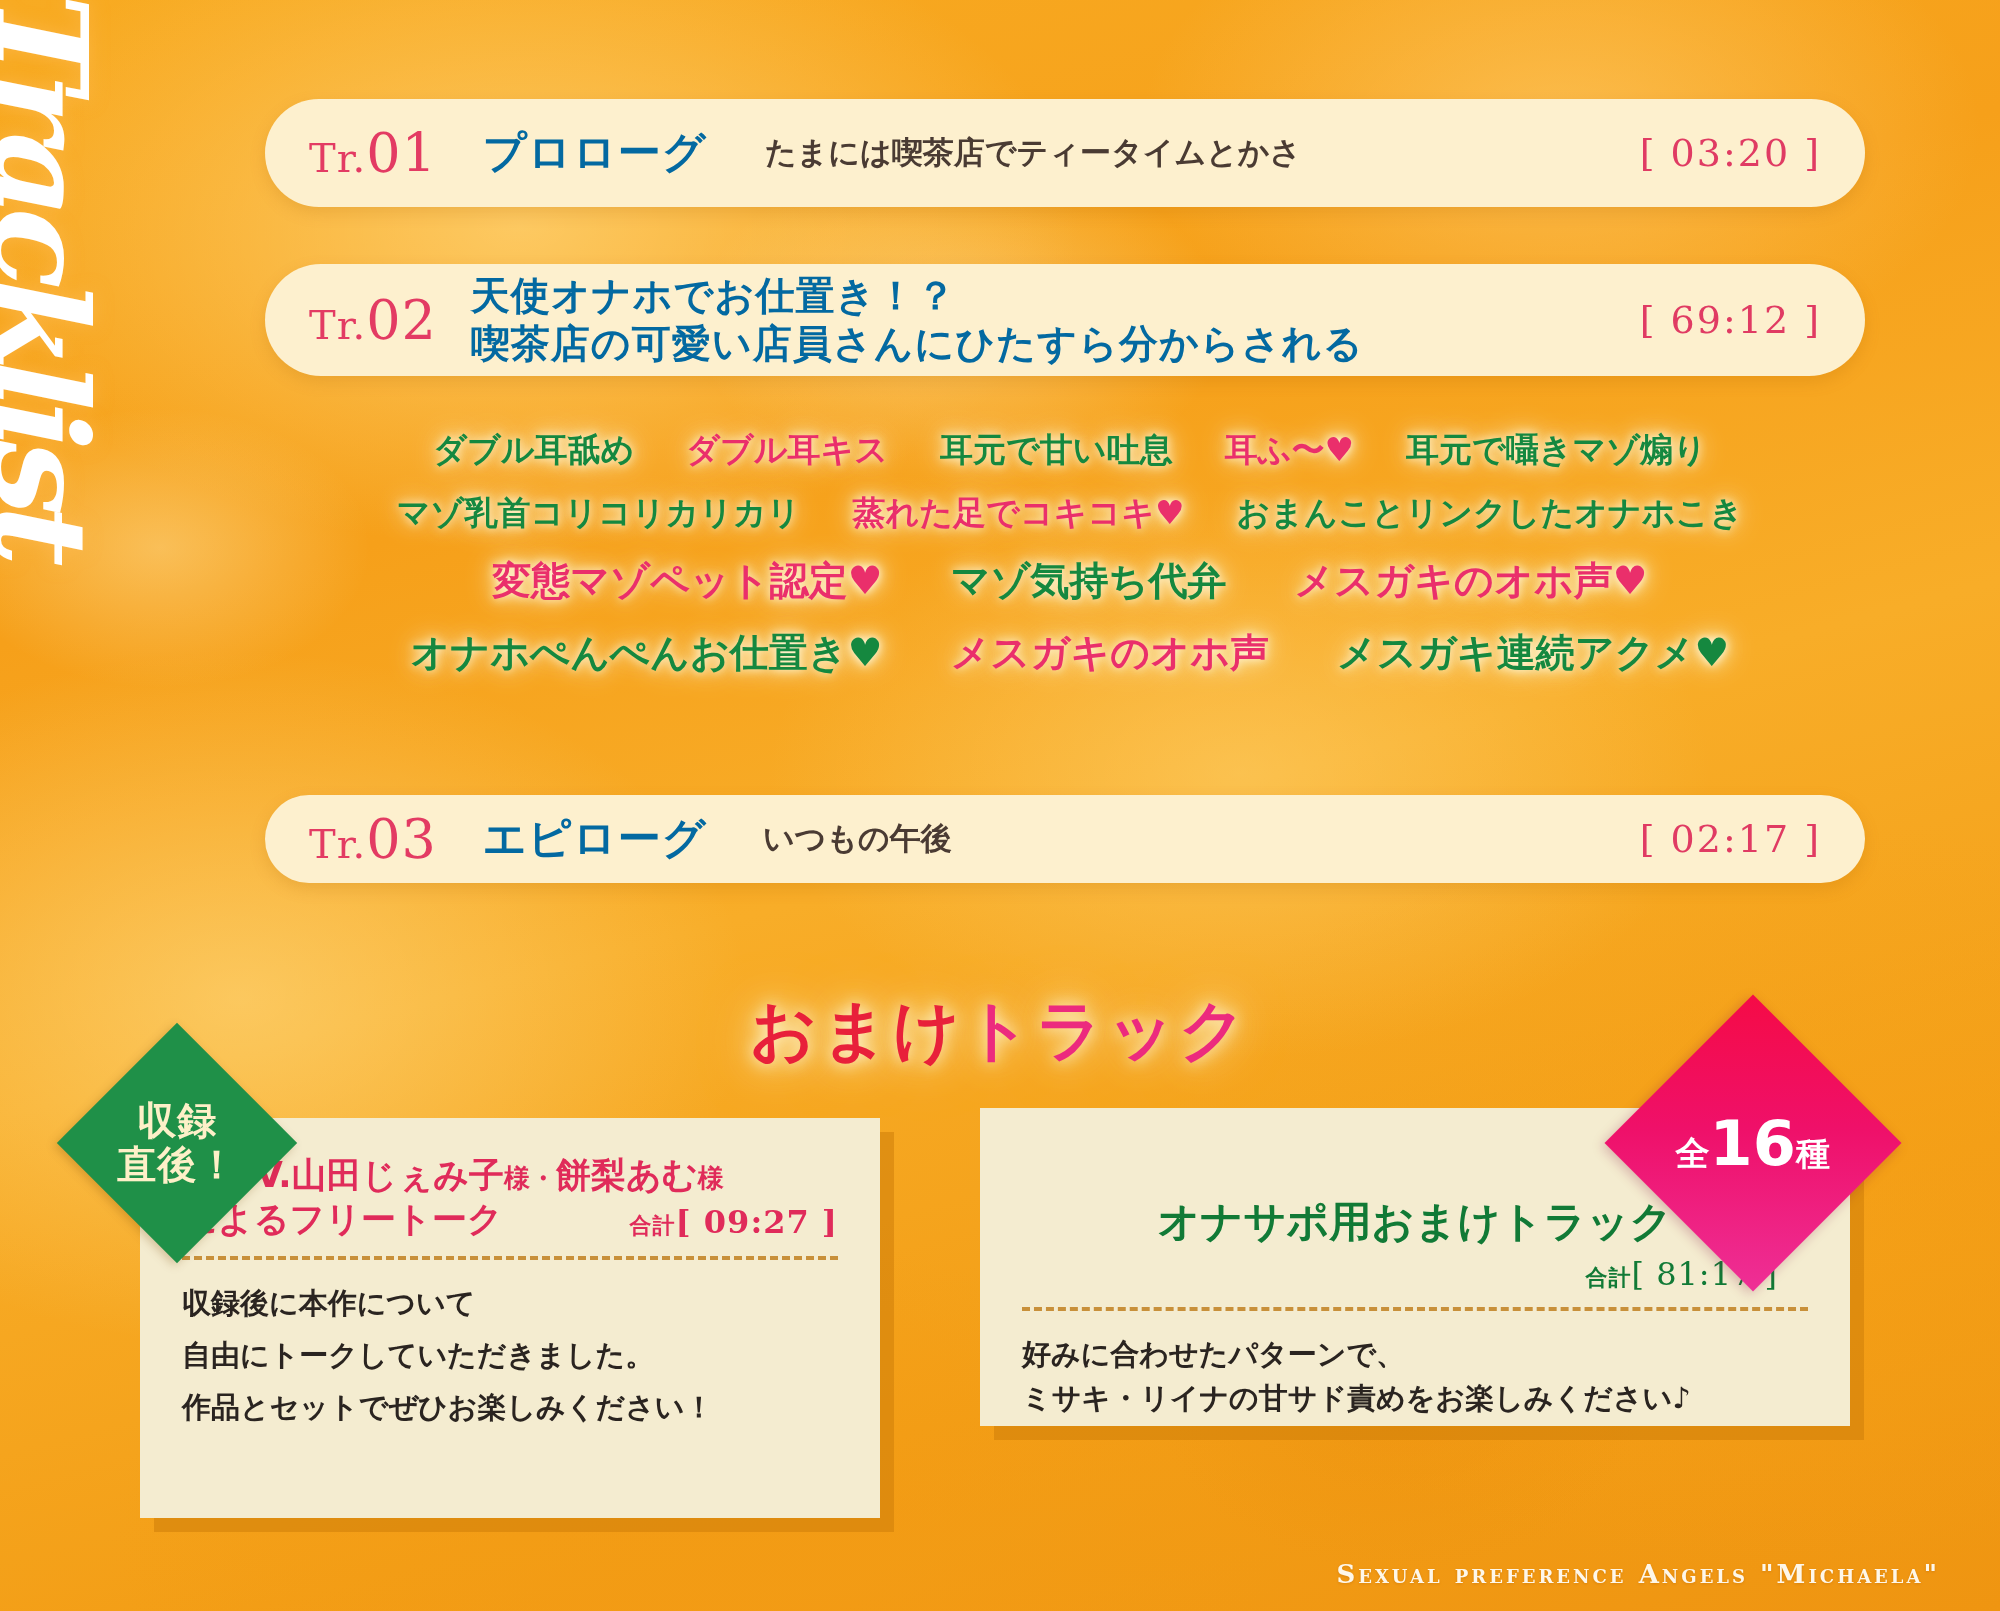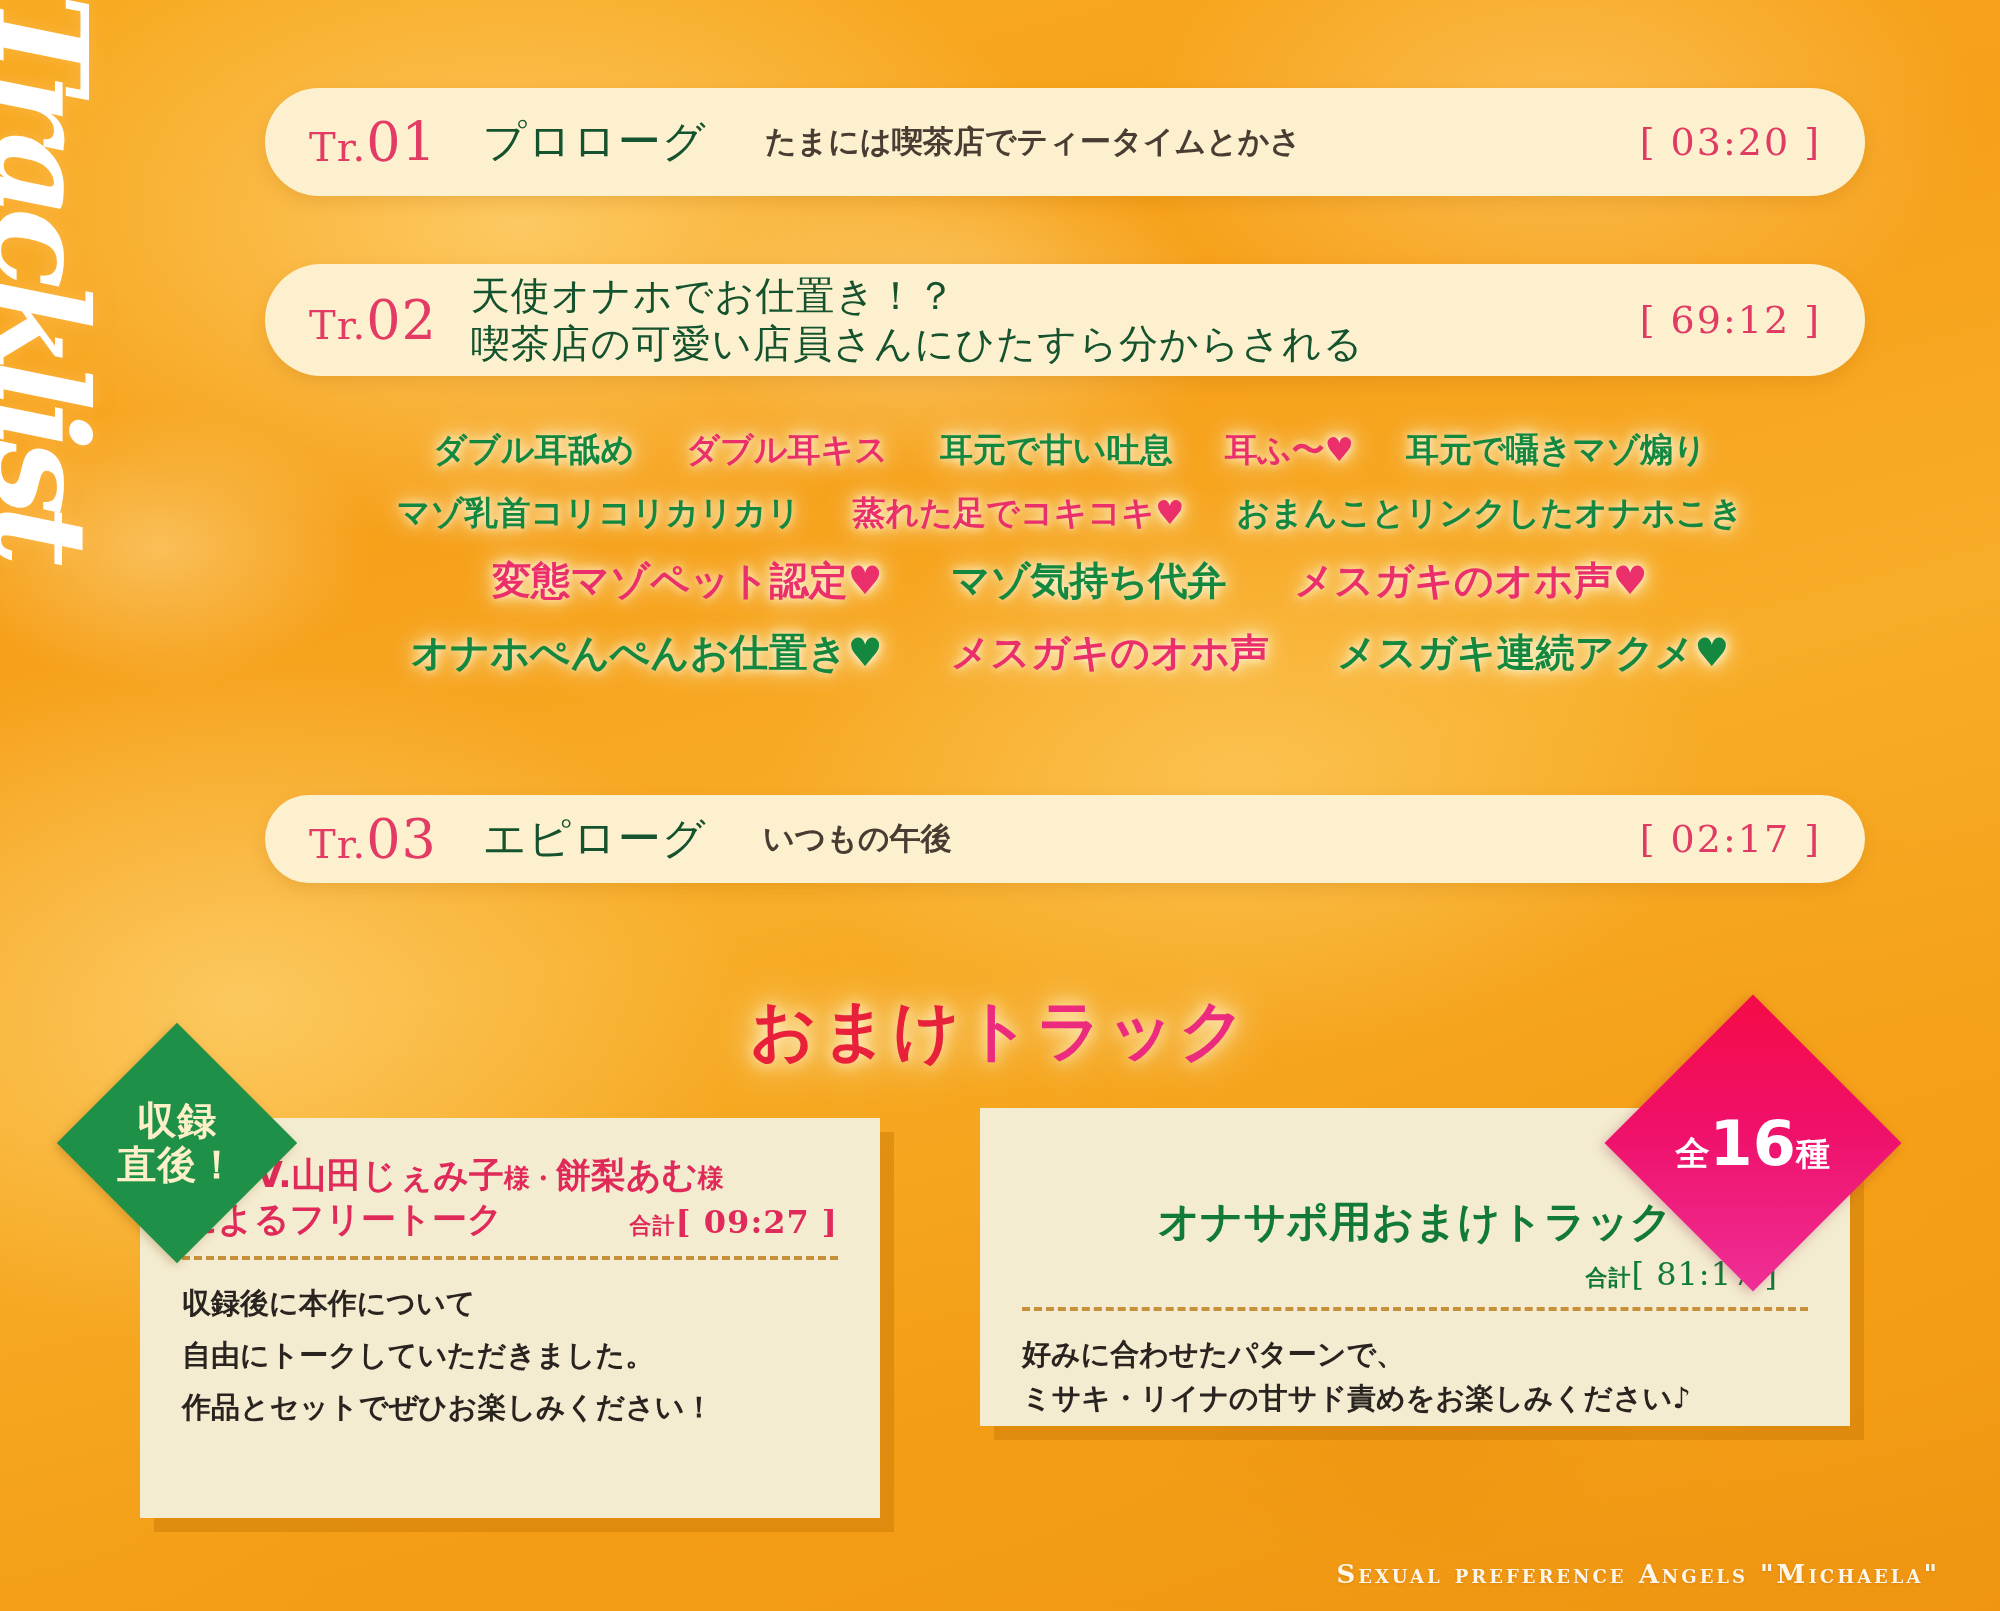--- a/index.html
+++ b/index.html
@@ -49,36 +49,36 @@
   }
   .tr-num{
     font-family:"DejaVu Serif","Liberation Serif",serif;
     color:#e33b63;font-size:54px;font-weight:400;
     letter-spacing:1px;
     flex:0 0 auto;
   }
   .tr-num .small{font-size:40px;}
   .tr-title{
     font-family:"DejaVu Sans","Liberation Sans",sans-serif;
-    font-weight:400;color:#14532d;font-size:43px;
+    font-weight:700;color:#0369a1;font-size:43px;
     letter-spacing:1px;flex:0 0 auto;white-space:nowrap;
   }
   .tr-title-2l{line-height:1.22;font-size:39px;}
   .tr-sub{
     font-family:"DejaVu Sans","Liberation Sans",sans-serif;
     font-weight:700;color:#4a3b33;font-size:31px;
     letter-spacing:0px;white-space:nowrap;
   }
   .tr-time{
     font-family:"DejaVu Serif","Liberation Serif",serif;
     color:#e03b63;font-size:38px;letter-spacing:2px;
     margin-left:auto;white-space:nowrap;
   }
 
-  #track1{left:265px;top:88px;width:1600px;height:108px;padding:0 44px;box-sizing:border-box;justify-content:space-between;}
+  #track1{left:265px;top:99px;width:1600px;height:108px;padding:0 44px;box-sizing:border-box;justify-content:space-between;}
   #track1 .tr-num{margin-right:46px;}
   #track1 .tr-title{margin-right:58px;}
 
   #track2{left:265px;top:264px;width:1600px;height:112px;padding:0 44px;box-sizing:border-box;}
   #track2 .tr-num{margin-right:34px;}
 
   #track3{left:265px;top:795px;width:1600px;height:88px;padding:0 44px;box-sizing:border-box;}
   #track3 .tr-num{margin-right:46px;}
   #track3 .tr-title{margin-right:56px;}
 

